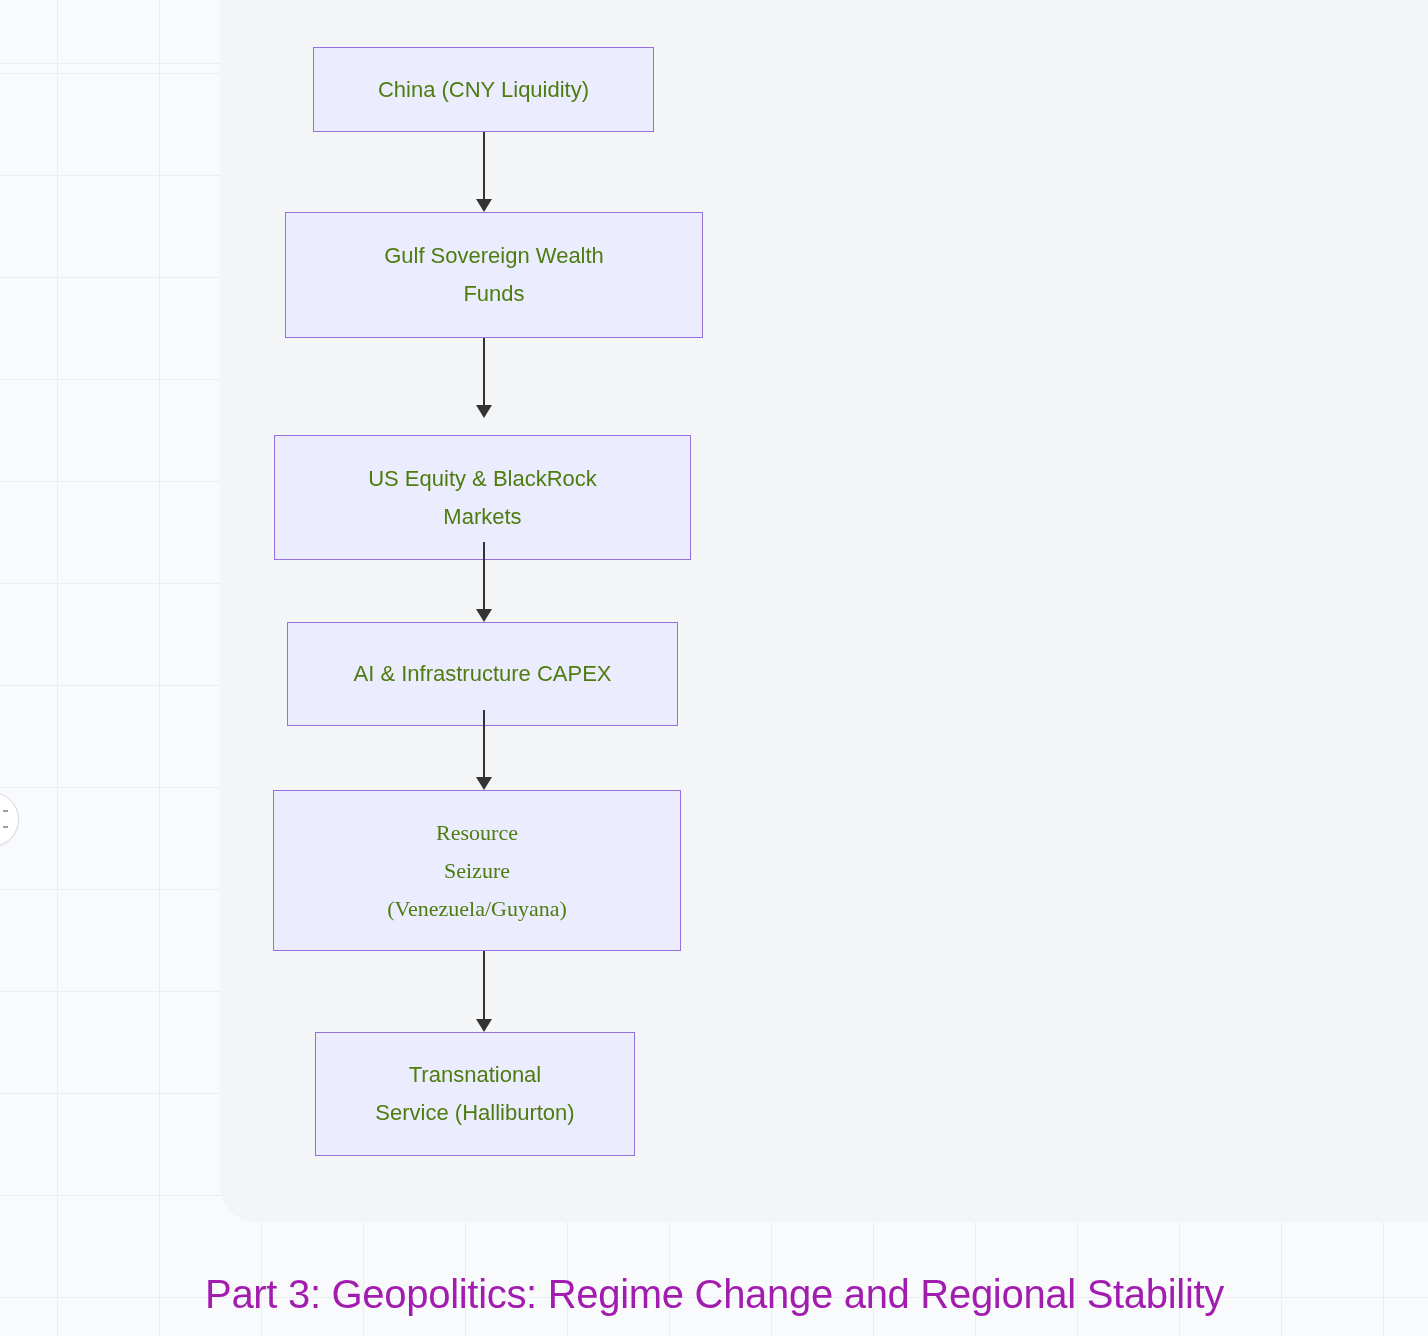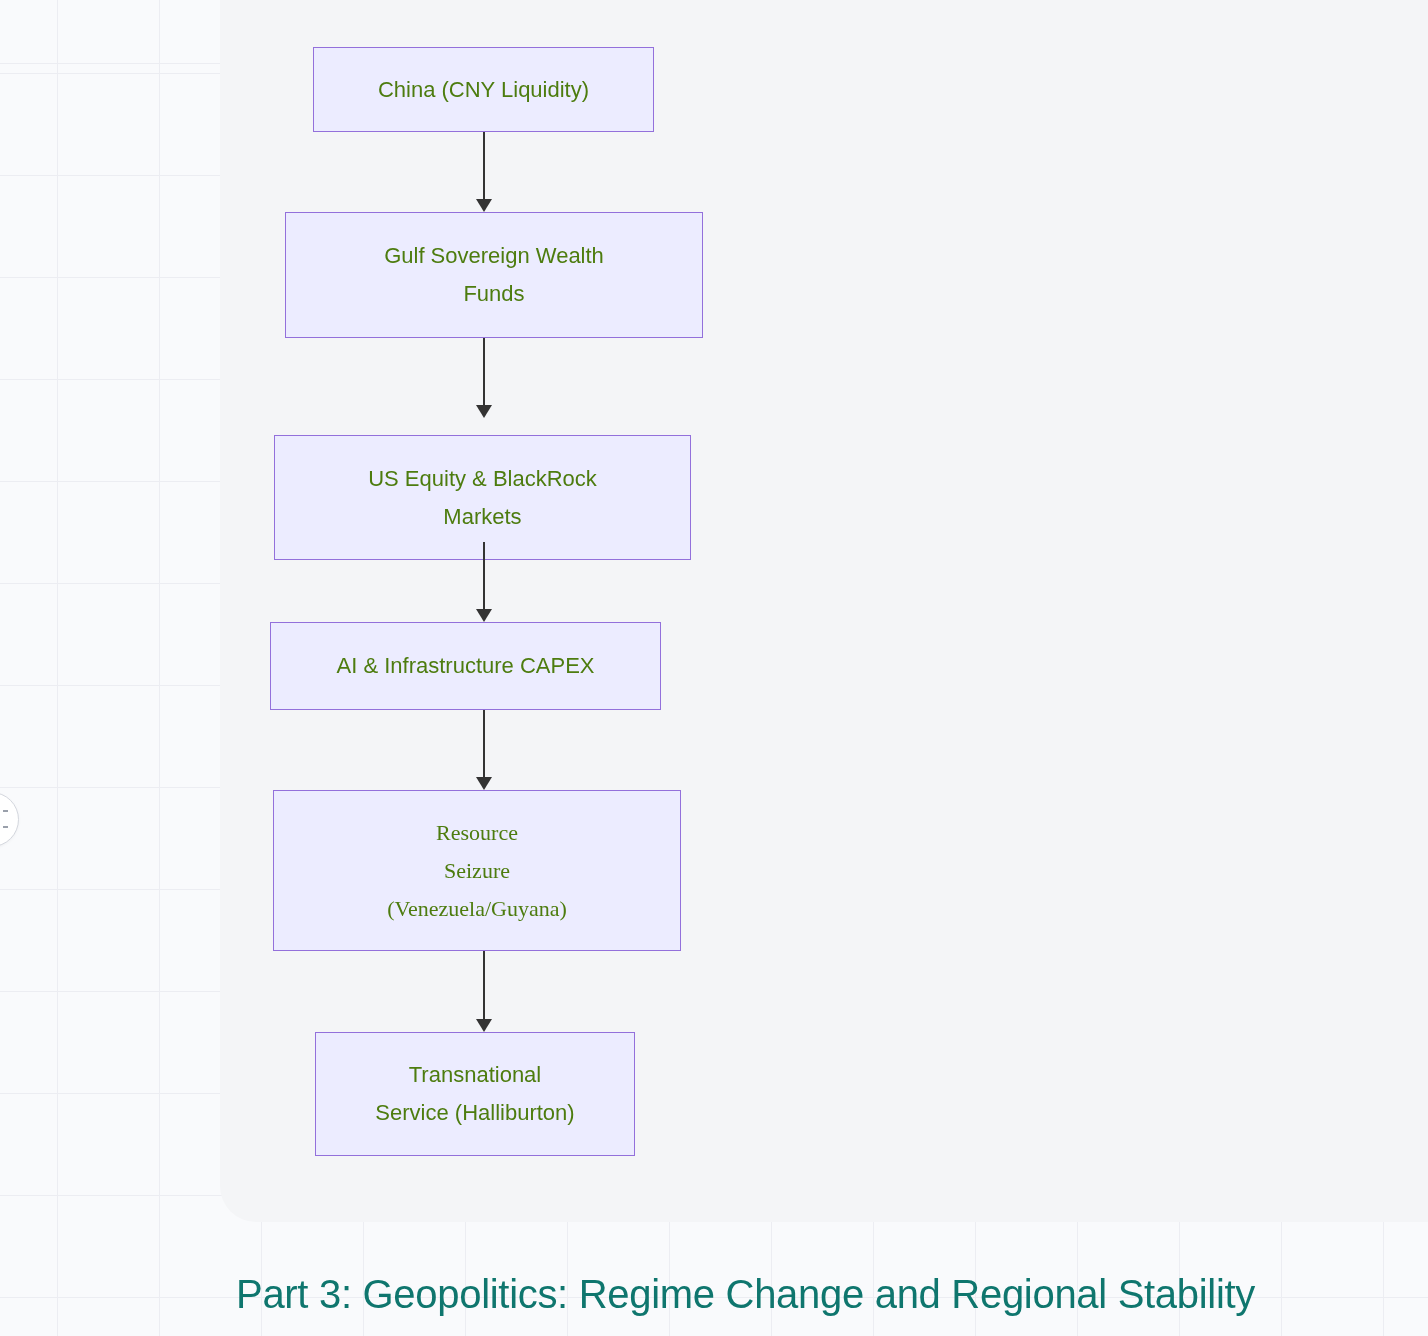--- a/index.html
+++ b/index.html
@@ -41,21 +41,21 @@
     line-height: 38px;
     display: flex;
     align-items: center;
     justify-content: center;
     text-align: center;
     white-space: pre-line;
   }
   .node-1 { left: 313px; top: 47px;   width: 341px; height: 85px; }
   .node-2 { left: 273px; top: 212px;  width: 418px; height: 126px; margin-left: 12px; }
   .node-3 { left: 274px; top: 435px;  width: 417px; height: 125px; }
-  .node-4 { left: 270px; top: 622px;  width: 391px; height: 88px; }
+  .node-4 { left: 287px; top: 622px;  width: 391px; height: 104px; }
   .node-5 { left: 273px; top: 790px;  width: 408px; height: 161px; font-family: Liberation Serif, serif; }
   .node-6 { left: 315px; top: 1032px; width: 320px; height: 124px; }
 
   
   .arrow {
     position: absolute;
     left: 476px;
     width: 16px;
   }
   .arrow-1 { top: 132px; height: 80px; }
@@ -78,26 +78,26 @@
     width: 0;
     height: 0;
     border-left: 8px solid transparent;
     border-right: 8px solid transparent;
     border-top: 13px solid #333333;
   }
 
   
   .page-heading {
     position: absolute;
-    left: 236px;
+    left: 205px;
     top: 1272px;
     font-size: 40px;
     font-weight: 500;
     letter-spacing: -0.3px;
-    color: #0f766e;
+    color: #a21caf;
     white-space: nowrap;
   }
 
   
   .floating-handle {
     position: absolute;
     left: -36px;
     top: 792px;
     width: 53px;
     height: 53px;

